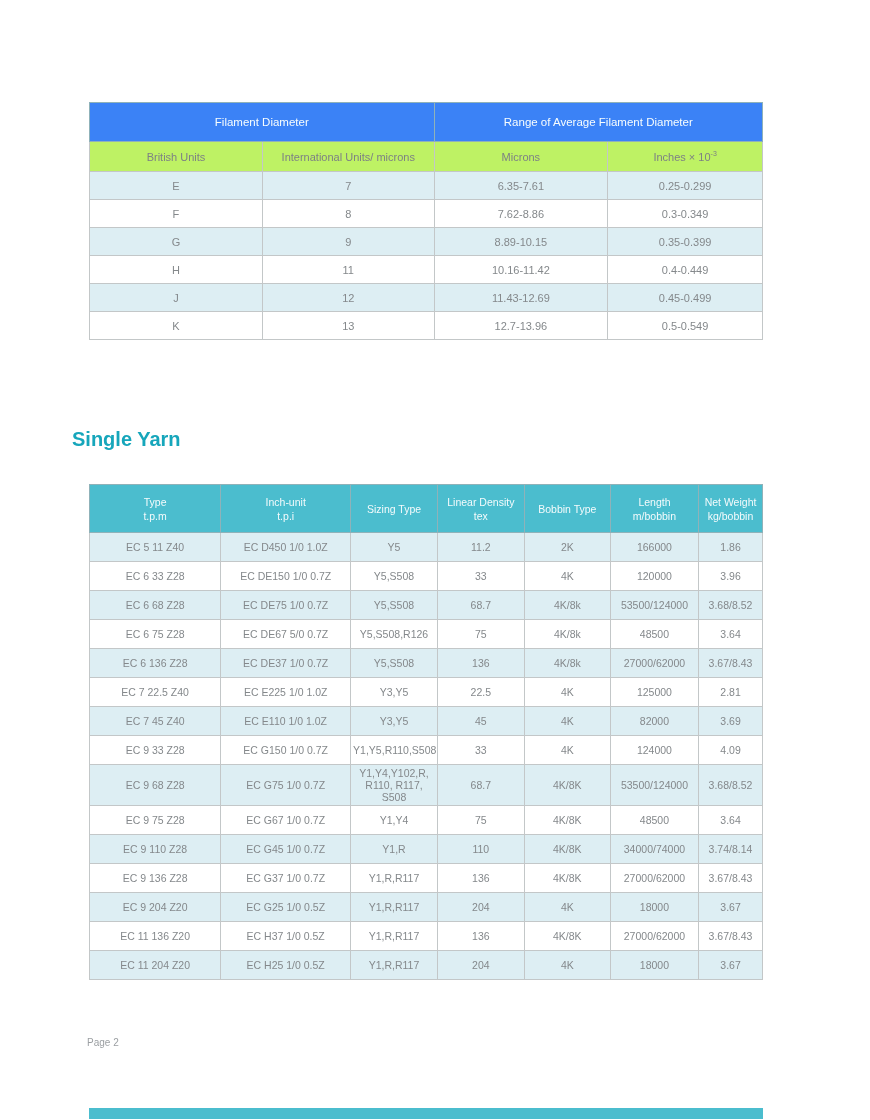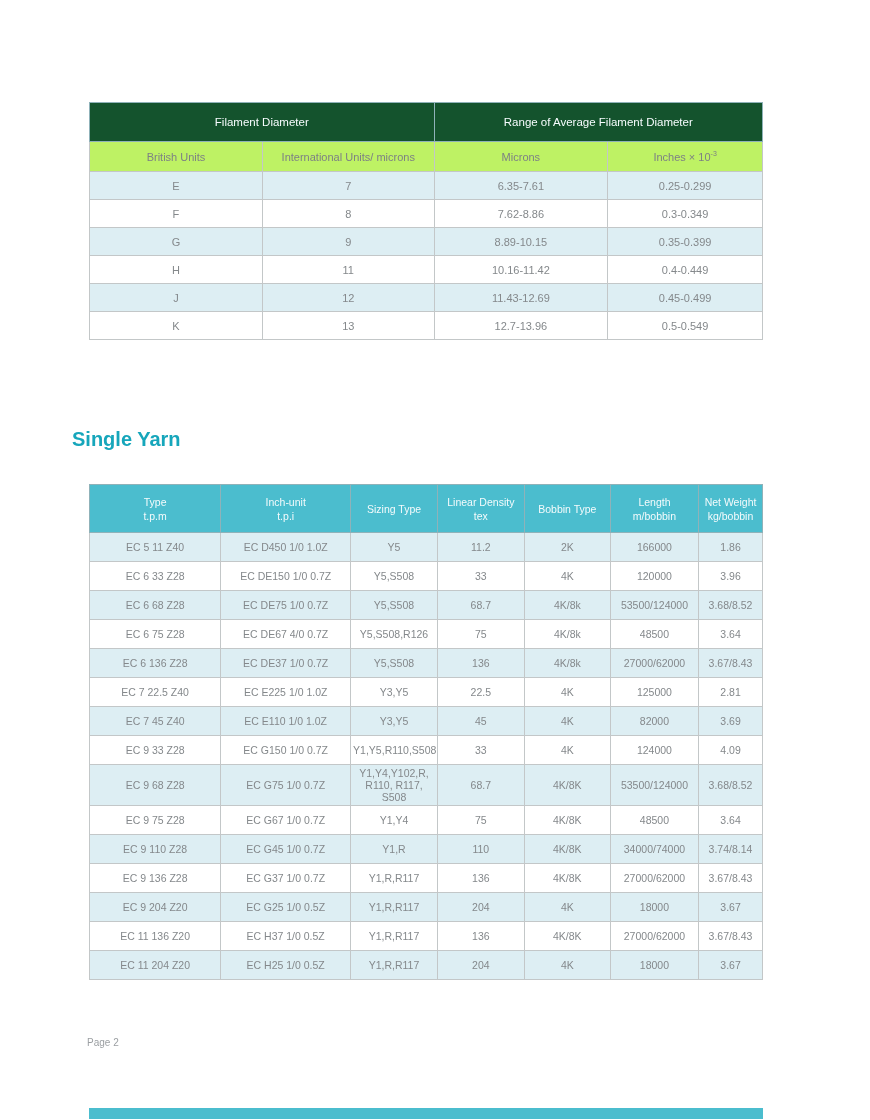--- a/index.html
+++ b/index.html
@@ -22,21 +22,21 @@
     vertical-align: middle;
     font-weight: normal;
     color: #84888b;
     padding: 2px 2px;
     overflow: hidden;
   }
 
   
   #filament-table-wrap { position: absolute; left: 89px; top: 102px; }
   #filament-table .group-header th {
-    background: #14532d;
+    background: #3b82f6;
     color: #f7fdfe;
     font-size: 11.5px;
     height: 34px;
     border-color: #8fb2b9;
   }
   #filament-table .sub-header th {
     background: #bef264;
     color: #7d8184;
     font-size: 11px;
     height: 25px;
@@ -216,21 +216,21 @@
           <td>EC 6 68 Z28</td>
           <td>EC DE75 1/0 0.7Z</td>
           <td>Y5,S508</td>
           <td>68.7</td>
           <td>4K/8k</td>
           <td>53500/124000</td>
           <td>3.68/8.52</td>
         </tr>
         <tr>
           <td>EC 6 75 Z28</td>
-          <td>EC DE67 4/0 0.7Z</td>
+          <td>EC DE67 5/0 0.7Z</td>
           <td>Y5,S508,R126</td>
           <td>75</td>
           <td>4K/8k</td>
           <td>48500</td>
           <td>3.64</td>
         </tr>
         <tr>
           <td>EC 6 136 Z28</td>
           <td>EC DE37 1/0 0.7Z</td>
           <td>Y5,S508</td>

